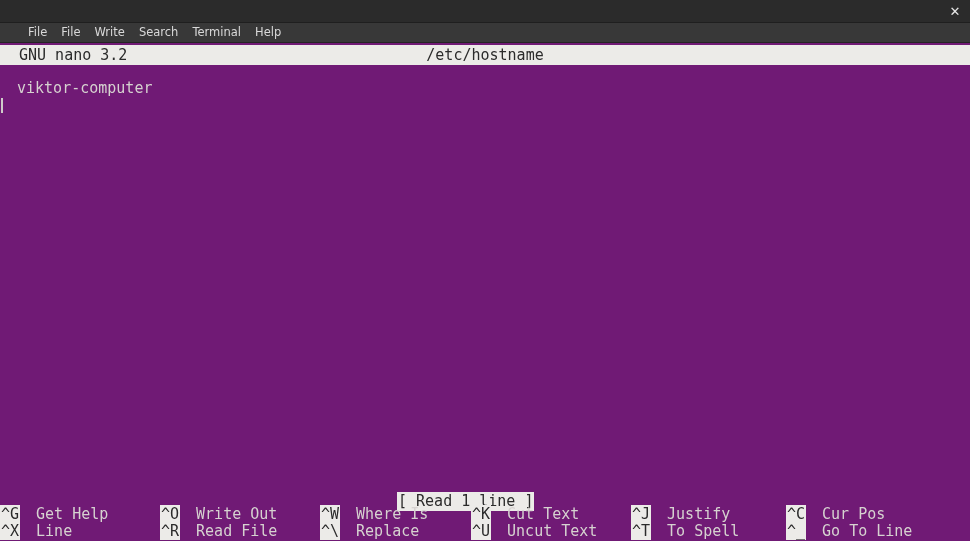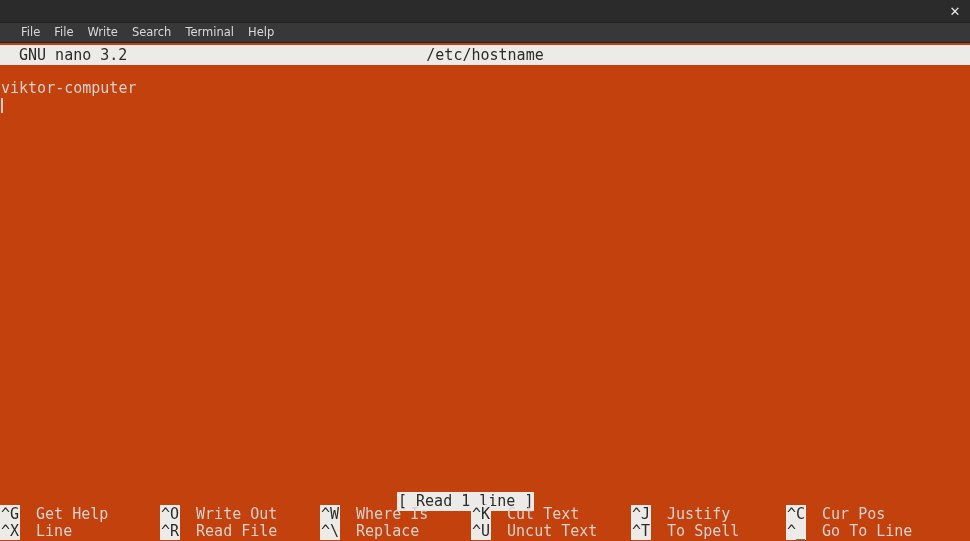--- a/index.html
+++ b/index.html
@@ -60,37 +60,37 @@
     cursor: pointer;
   }
 
   
   .menubar {
     height: 19px;
     min-height: 19px;
     background: #383838;
     display: flex;
     align-items: center;
-    padding-left: 14px;
+    padding-left: 21px;
     border-bottom: 1px solid #242424;
   }
   .menu-item {
     font-family: "DejaVu Sans", sans-serif;
     font-size: 11.5px;
     color: #d9d9d9;
     padding: 1px 7px 2px 7px;
     white-space: nowrap;
     cursor: default;
   }
 
   
   .terminal {
     position: relative;
     flex: 1;
-    background: #c2410c;
+    background: #701a75;
     overflow: hidden;
     font-family: "DejaVu Sans Mono", monospace;
     font-size: 15px;
     line-height: 17px;
     color: #d6d2d0;
   }
 
   
   .nano-header {
     position: absolute;
@@ -121,21 +121,21 @@
   .buffer {
     position: absolute;
     left: 0;
     top: 36px;
     width: 100%;
   }
   .buffer-line {
     height: 18px;
     line-height: 18px;
     white-space: pre;
-    padding-left: 1px;
+    padding-left: 17px;
     font-size: 15px;
     color: #d6d2d0;
   }
   .cursor-line {
     position: relative;
     height: 18px;
   }
   .cursor {
     position: absolute;
     left: 1px;

